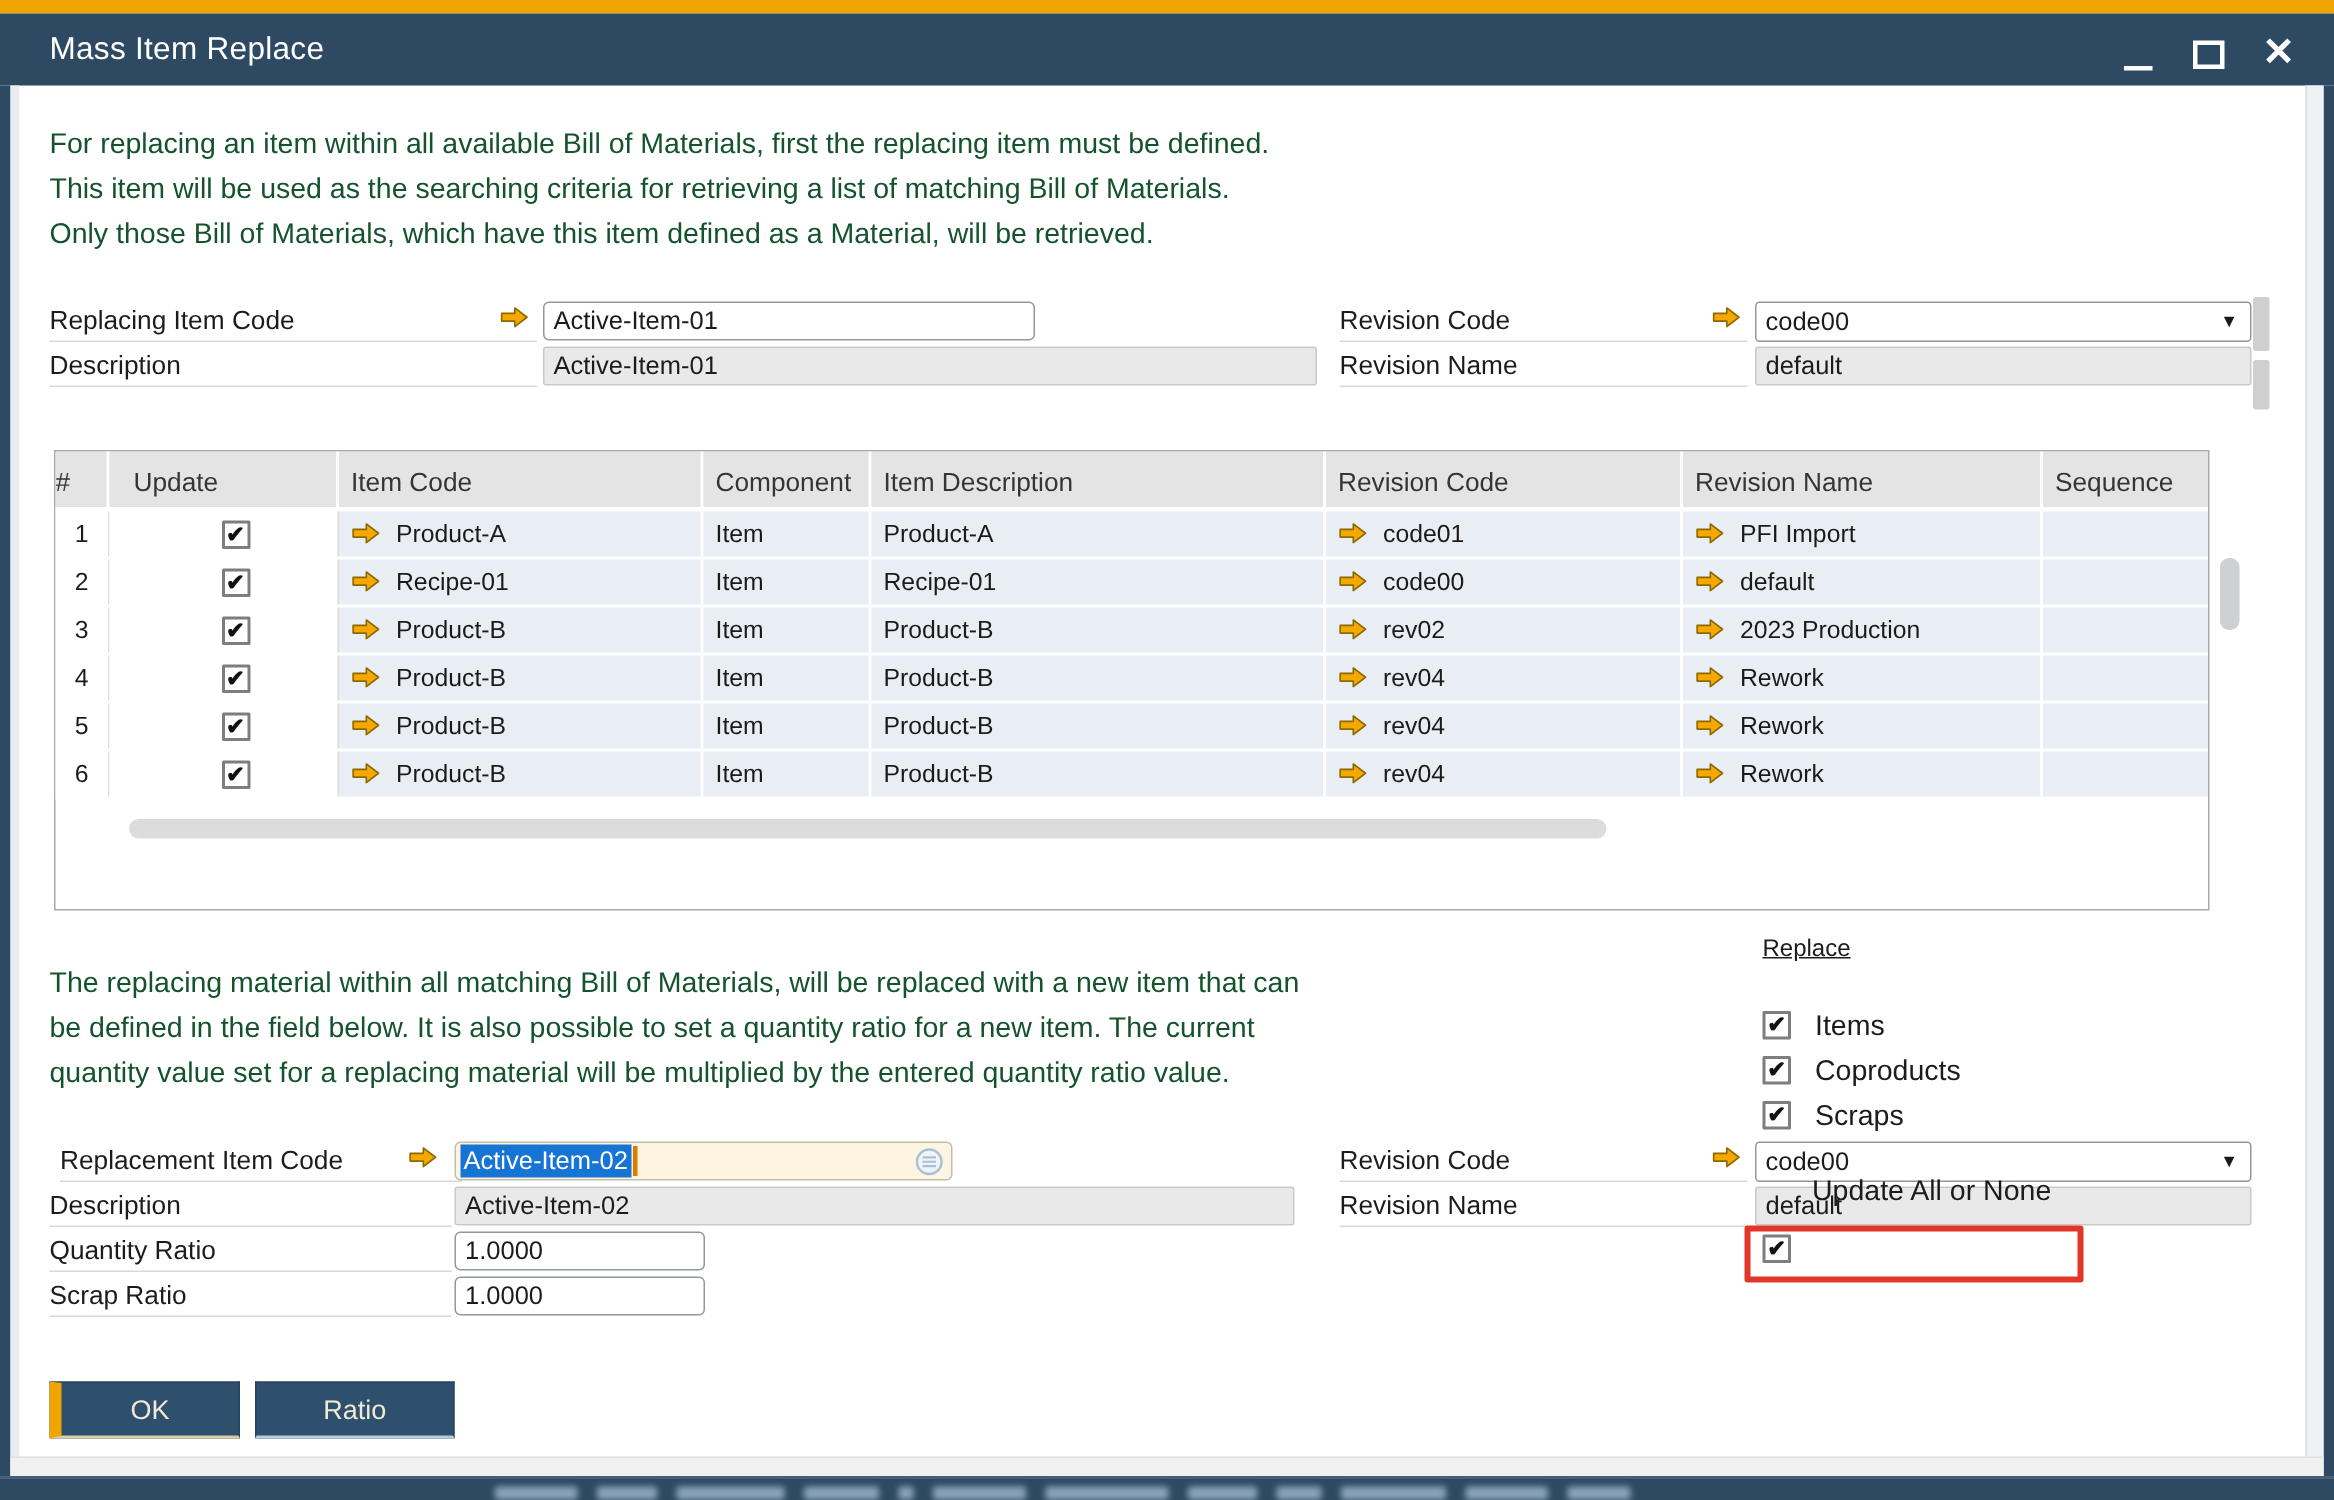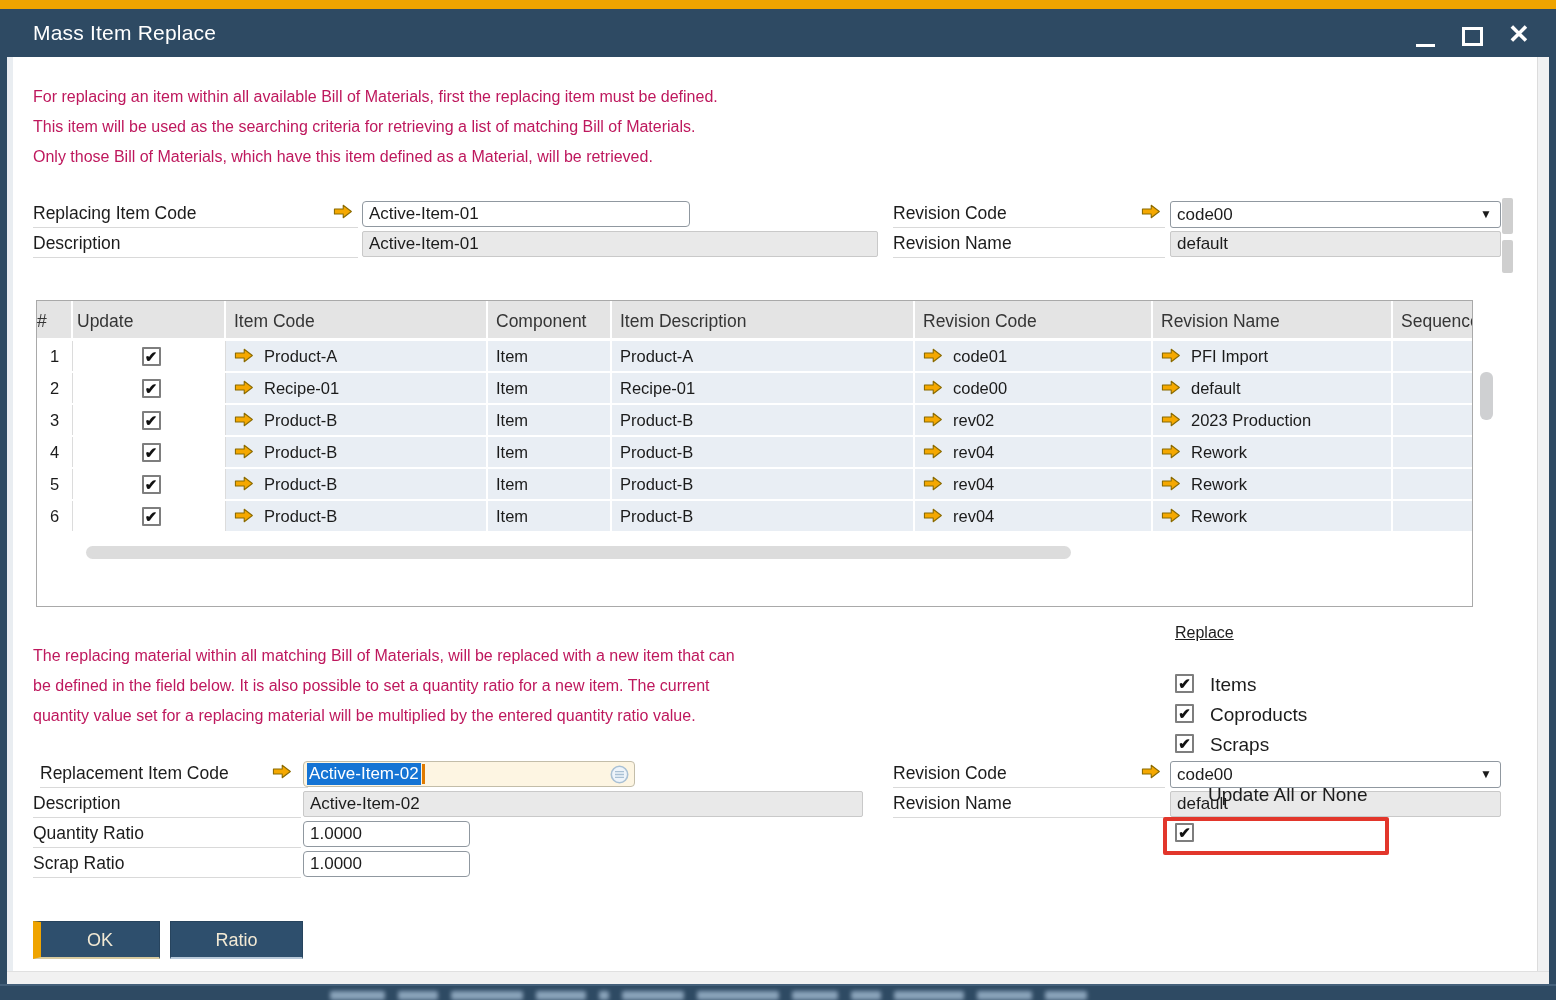--- a/index.html
+++ b/index.html
@@ -19,43 +19,43 @@
   .border-right{left:1549px;top:57px;width:7px;height:943px;background:#2e4a63}
   .inner-left-strip{left:7px;top:57px;width:6px;height:927px;background:#e9edf1}
   .right-track{left:1537px;top:57px;width:12px;height:927px;background:#f0f1f2;border-left:1px solid #dcdcdc}
   .scroll-block{left:1502px;width:11px;background:#cfcfcf;border-radius:2px}
   .bottom-gray{left:7px;top:971px;width:1542px;height:13px;background:#f1f1f1;border-top:1px solid #e0e0e0}
   .bottom-navy{left:0;top:984px;width:1556px;height:16px;background:#2e4a63;border-top:2px solid #44607a}
   .blur-row{left:330px;top:991px;display:flex;gap:13px;filter:blur(2px)}
   .blur-row span{display:block;height:9px;background:#8aa3ba;border-radius:2px}
 
   
-  .para{left:33px;font-size:16px;color:#be185d}
+  .para{left:33px;font-size:19px;color:#14532d}
   .para div{height:30px;line-height:30px;white-space:nowrap}
 
   
   .flabel{height:27px;line-height:24px;font-size:17.5px;border-bottom:1px solid #d9d9d9;white-space:nowrap}
   .input{height:26px;line-height:24px;background:#ffffff;border:1px solid #9098a0;border-radius:4px;padding-left:6px;font-size:17px;white-space:nowrap}
   .rofield{height:26px;line-height:24px;background:#e9e9e9;border:1px solid #c9c9c9;border-radius:2px;padding-left:6px;font-size:17px;white-space:nowrap}
   .dropdown{height:27px;line-height:25px;background:#ffffff;border:1px solid #9098a0;border-radius:3px;padding-left:6px;font-size:17px;white-space:nowrap}
   .dd-arrow{position:absolute;right:8px;top:0;height:25px;line-height:25px;font-size:12px;color:#1a1a1a}
   .arrow-wrap{width:22px;height:16px;display:inline-block}
   .cb{display:inline-flex;align-items:center;justify-content:center;width:19px;height:19px;background:#ffffff;border:2px solid #7e7e7e;border-radius:1px;font-size:15px;font-weight:bold;color:#111;line-height:1}
   .cb-label{font-size:19px;line-height:21px;white-space:nowrap}
 
   
   .tbl{left:36px;top:300px;width:1437px;height:307px;background:#ffffff;border:1px solid #a9a9a9}
   .thead{display:flex;height:40px;border-bottom:3px solid #ffffff;overflow:hidden}
   .hc{background:#e4e4e4;border-right:2px solid #ffffff;height:40px;line-height:40px;font-size:17.5px;color:#353535;padding-left:8px;white-space:nowrap;overflow:hidden}
   .trow{display:flex;height:32px;border-bottom:2px solid #ffffff}
   .tc{display:flex;align-items:center;background:#e9eef4;border-right:2px solid #ffffff;height:30px;font-size:16.5px;color:#1b1b1b;padding-left:8px;white-space:nowrap;overflow:hidden}
   .tc .arrow-wrap{margin-right:8px}
   .c0{width:36px;justify-content:center;padding-left:0}
-  .c1{width:153px;justify-content:center;padding-left:4px}
-  .c2{width:262px}.c3{width:124px}.c4{width:303px}.c5{width:238px}.c6{width:240px}
+  .c1{width:153px;justify-content:center;padding-left:16px}
+  .c2{width:243px}.c3{width:112px}.c4{width:303px}.c5{width:238px}.c6{width:240px}
   .c7{flex:1;border-right:none}
   .cwhite{background:#ffffff;border-right:1px solid #dcdcdc}
   .hscroll{left:49px;top:245px;width:985px;height:13px;background:#dcdcdc;border-radius:7px;position:absolute}
   .vscroll-thumb{left:1480px;top:372px;width:13px;height:48px;background:#cfd0d2;border-radius:6px}
 
   
   .replace-title{left:1175px;top:624px;font-size:16px;text-decoration:underline;white-space:nowrap}
 
   
   .cream{background:#fdf5e2;border:1px solid #c3bda9;display:flex;align-items:center;padding-left:3px;position:relative}

